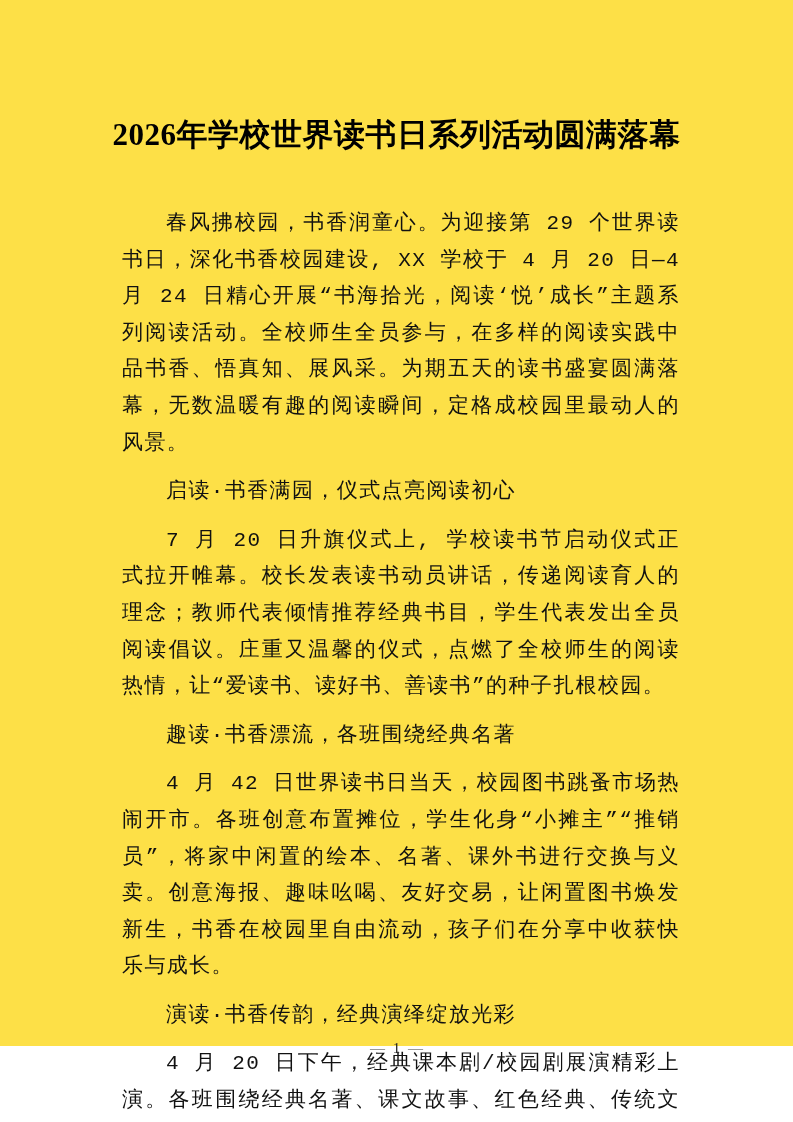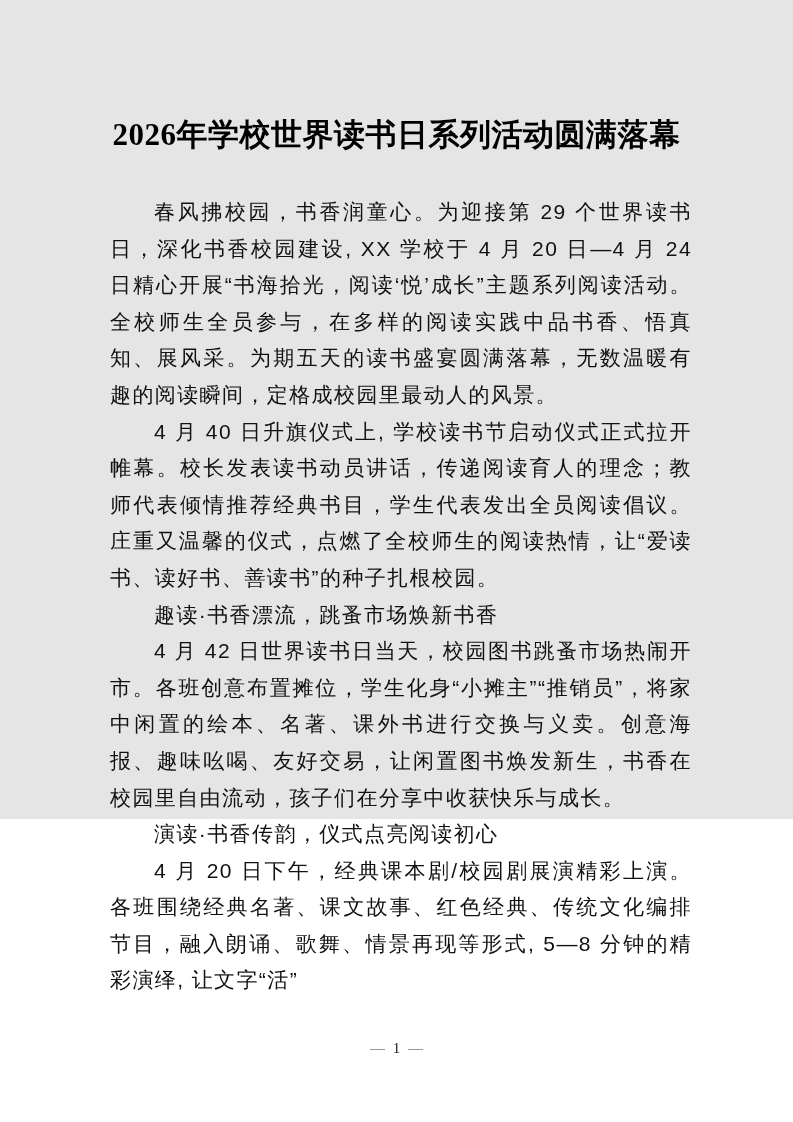--- a/index.html
+++ b/index.html
@@ -13,22 +13,22 @@
       position: relative;
       overflow: hidden;
       font-family: "DejaVu Serif", "Liberation Serif", serif;
       color: #111111;
     }
     .page {
       position: absolute;
       left: 0;
       top: 0;
       width: 793px;
-      height: 819px;
-      background: #e5e5e5;
+      height: 1046px;
+      background: #fde047;
     }
     .title {
       position: absolute;
       left: 0;
       top: 112px;
       width: 793px;
       text-align: center;
       font-family: "Liberation Serif", "DejaVu Serif", serif;
       font-weight: bold;
       font-size: 31px;
@@ -37,22 +37,22 @@
       color: #000000;
       margin: 0;
     }
     .body-text {
       position: absolute;
       left: 110px;
       top: 194px;
       width: 582px;
     }
     .para {
-      margin: 0;
-      font-family: Liberation Sans, sans-serif;
+      margin: 12px;
+      font-family: Liberation Mono, monospace;
       font-size: 21px;
       line-height: 36.6px;
       text-indent: 44px;
       text-align: justify;
       text-align-last: left;
       color: #111111;
       letter-spacing: 1.4px;
     }
     .para.heading {
       text-align: left;
@@ -76,24 +76,25 @@
   </style>
 </head>
 <body>
 
 <div class="page">
 
   <h1 class="title">2026年学校世界读书日系列活动圆满落幕</h1>
 
   <div class="body-text">
     <p class="para">春风拂校园，书香润童心。为迎接第 29 个世界读书日，深化书香校园建设, XX 学校于 4 月 20 日—4 月 24 日精心开展“书海拾光，阅读‘悦’成长”主题系列阅读活动。全校师生全员参与，在多样的阅读实践中品书香、悟真知、展风采。为期五天的读书盛宴圆满落幕，无数温暖有趣的阅读瞬间，定格成校园里最动人的风景。</p>
-    <p class="para">4 月 40 日升旗仪式上, 学校读书节启动仪式正式拉开帷幕。校长发表读书动员讲话，传递阅读育人的理念；教师代表倾情推荐经典书目，学生代表发出全员阅读倡议。庄重又温馨的仪式，点燃了全校师生的阅读热情，让“爱读书、读好书、善读书”的种子扎根校园。</p>
-    <p class="para heading">趣读·书香漂流，跳蚤市场焕新书香</p>
+    <p class="para heading">启读·书香满园，仪式点亮阅读初心</p>
+    <p class="para">7 月 20 日升旗仪式上, 学校读书节启动仪式正式拉开帷幕。校长发表读书动员讲话，传递阅读育人的理念；教师代表倾情推荐经典书目，学生代表发出全员阅读倡议。庄重又温馨的仪式，点燃了全校师生的阅读热情，让“爱读书、读好书、善读书”的种子扎根校园。</p>
+    <p class="para heading">趣读·书香漂流，各班围绕经典名著</p>
     <p class="para">4 月 42 日世界读书日当天，校园图书跳蚤市场热闹开市。各班创意布置摊位，学生化身“小摊主”“推销员”，将家中闲置的绘本、名著、课外书进行交换与义卖。创意海报、趣味吆喝、友好交易，让闲置图书焕发新生，书香在校园里自由流动，孩子们在分享中收获快乐与成长。</p>
-    <p class="para heading">演读·书香传韵，仪式点亮阅读初心</p>
+    <p class="para heading">演读·书香传韵，经典演绎绽放光彩</p>
     <p class="para">4 月 20 日下午，经典课本剧/校园剧展演精彩上演。各班围绕经典名著、课文故事、红色经典、传统文化编排节目，融入朗诵、歌舞、情景再现等形式, 5—8 分钟的精彩演绎, 让文字“活”</p>
   </div>
 
   <div class="footer">
     <span class="dash">—</span>
     <span>1</span>
     <span class="dash">—</span>
   </div>
 
 </div>

